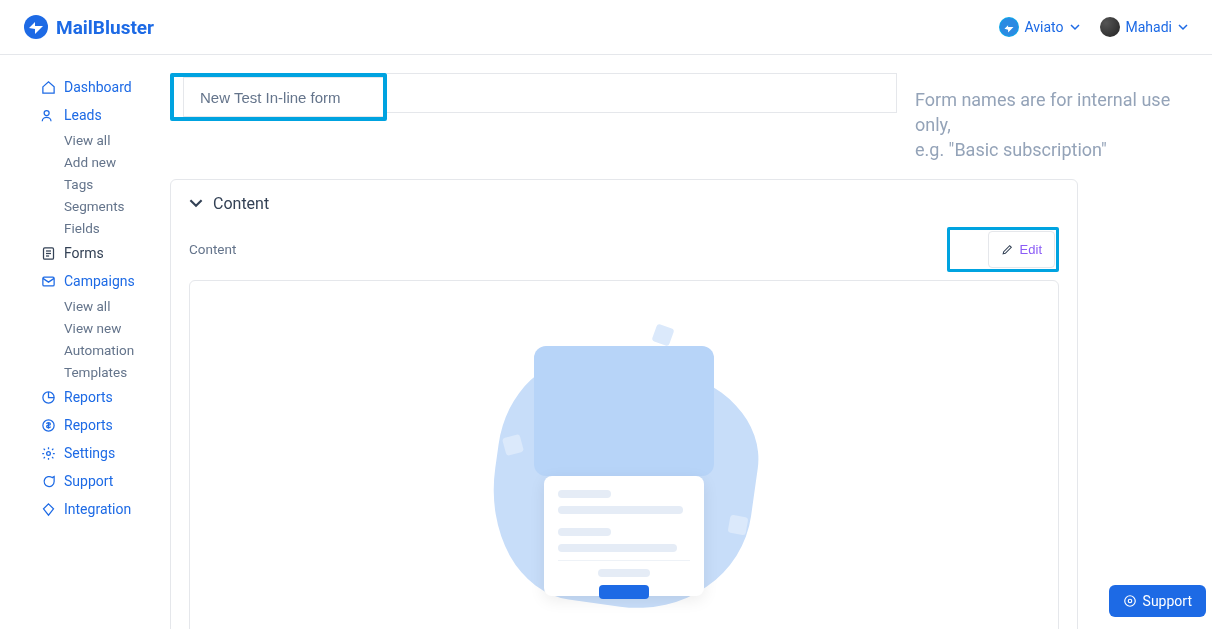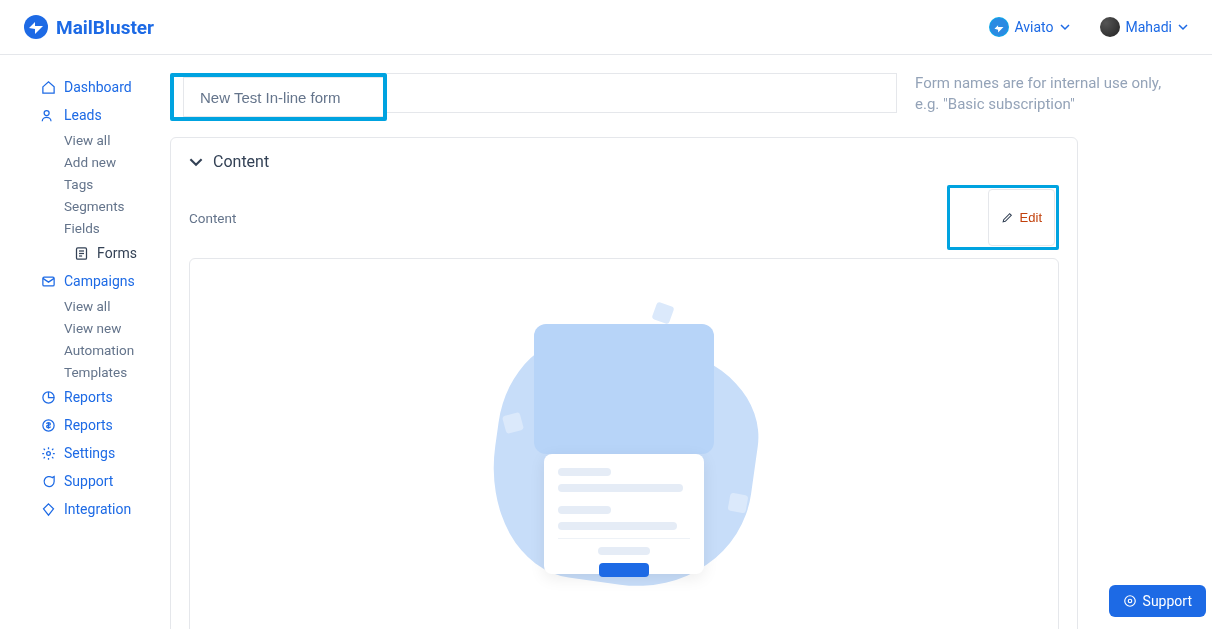--- a/index.html
+++ b/index.html
@@ -2,48 +2,48 @@
 <html><head>
 <meta charset="utf-8">
 <style>
   * { box-sizing: border-box; margin: 0; padding: 0; }
   body { font-family: -apple-system, BlinkMacSystemFont, "Segoe UI", Roboto, Arial, sans-serif; background: #fff; color: #334155; font-size: 14px; width: 1212px; height: 629px; overflow: hidden; position: relative; }
 
   
   .topbar { height: 55px; border-bottom: 1px solid #e5e7eb; display: flex; align-items: center; padding: 0 24px; justify-content: space-between; }
   .brand { display: flex; align-items: center; gap: 8px; font-weight: 700; font-size: 19px; color: #1d6ae5; }
   .brand .logo { width: 24px; height: 24px; }
-  .topbar-right { display: flex; align-items: center; gap: 30px; }
+  .topbar-right { display: flex; align-items: center; gap: 20px; }
   .workspace { display: flex; align-items: center; gap: 6px; color: #1d6ae5; font-size: 14px; cursor: pointer; }
   .workspace .badge { width: 20px; height: 20px; border-radius: 50%; background: #0ea5e9; color: #fff; font-size: 10px; display: flex; align-items: center; justify-content: center; }
   .user { display: flex; align-items: center; gap: 6px; color: #1d6ae5; font-size: 14px; cursor: pointer; }
   .avatar { width: 20px; height: 20px; border-radius: 50%; background: radial-gradient(circle at 30% 30%, #555, #222); }
 
   
   .layout { display: flex; height: calc(629px - 55px); }
   .sidebar { width: 170px; padding: 18px 0 0 40px; }
   .nav-item { display: flex; align-items: center; gap: 8px; padding: 6px 0; color: #1d6ae5; font-size: 14px; cursor: pointer; }
-  .nav-item.plain { color: #334155; justify-content: center; }
+  .nav-item.plain { color: #334155; }
   .nav-sub { padding: 3px 0 3px 24px; color: #64748b; font-size: 13.5px; cursor: pointer; }
   .nav-icon { width: 16px; height: 16px; display: inline-flex; align-items: center; justify-content: center; }
 
   
   .main { flex: 1; padding: 18px 22px 0 0; }
   .form-row { display: flex; gap: 18px; align-items: flex-start; margin-bottom: 16px; }
   .form-name-wrap { position: relative; border: 4px solid #00a3e0; border-radius: 2px; padding-left: 9px; }
   .name-input { width: 710px; height: 40px; border: 1px solid #e5e7eb; padding: 0 16px; font-size: 15px; color: #64748b; }
   .input-extend { border:1px solid #e5e7eb; border-left: none; height: 40px; width: 510px; }
-  .hint { font-size: 15px; color: #94a3b8; line-height: 1.4; }
+  .hint { font-size: 18px; color: #94a3b8; line-height: 1.4; margin-top: 14px; }
 
   .panel { border: 1px solid #e5e7eb; border-radius: 6px; width: 908px; }
   .panel-head { padding: 14px 18px; display: flex; align-items: center; gap: 10px; font-size: 16px; color: #334155; }
   .panel-body { padding: 0 18px 18px; }
   .content-row { display: flex; justify-content: space-between; align-items: center; margin-bottom: 8px; }
   .content-label { font-size: 13.5px; color: #64748b; }
-  .edit-btn { display: flex; align-items: center; gap: 6px; background: #fff; border: 1px solid #e5e7eb; border-radius: 4px; padding: 20px 12px; font-size: 13px; color: #c2410c; cursor: pointer; margin-left: 37px; }
+  .edit-btn { display: flex; align-items: center; gap: 6px; background: #fff; border: 1px solid #e5e7eb; border-radius: 4px; padding: 10px 12px; font-size: 13px; color: #8b5cf6; cursor: pointer; margin-left: 37px; }
   .edit-wrap { border: 3px solid #00a3e0; border-radius: 2px; padding: 1px; }
   .preview { border: 1px solid #e5e7eb; border-radius: 6px; height: 392px; display: flex; align-items: center; justify-content: center; position: relative; overflow: hidden; }
 
   
   .illus { position: relative; width: 300px; height: 320px; }
   .blob { position: absolute; width: 260px; height: 240px; left: 20px; top: 50px; background: #c7ddf9; border-radius: 30% 40% 45% 35% / 40% 35% 45% 50%; transform: rotate(8deg); }
   .hero { position: absolute; left: 60px; top: 30px; width: 180px; height: 130px; background: #b7d4f8; border-radius: 12px; }
   .card { position: absolute; left: 70px; top: 160px; width: 160px; height: 120px; background: #fff; border-radius: 8px; box-shadow: 0 4px 16px rgba(0,0,0,0.08); padding: 14px; }
   .line { height: 8px; border-radius: 4px; background: #e5ecf6; margin-bottom: 8px; }
   .line.short { width: 40%; }

